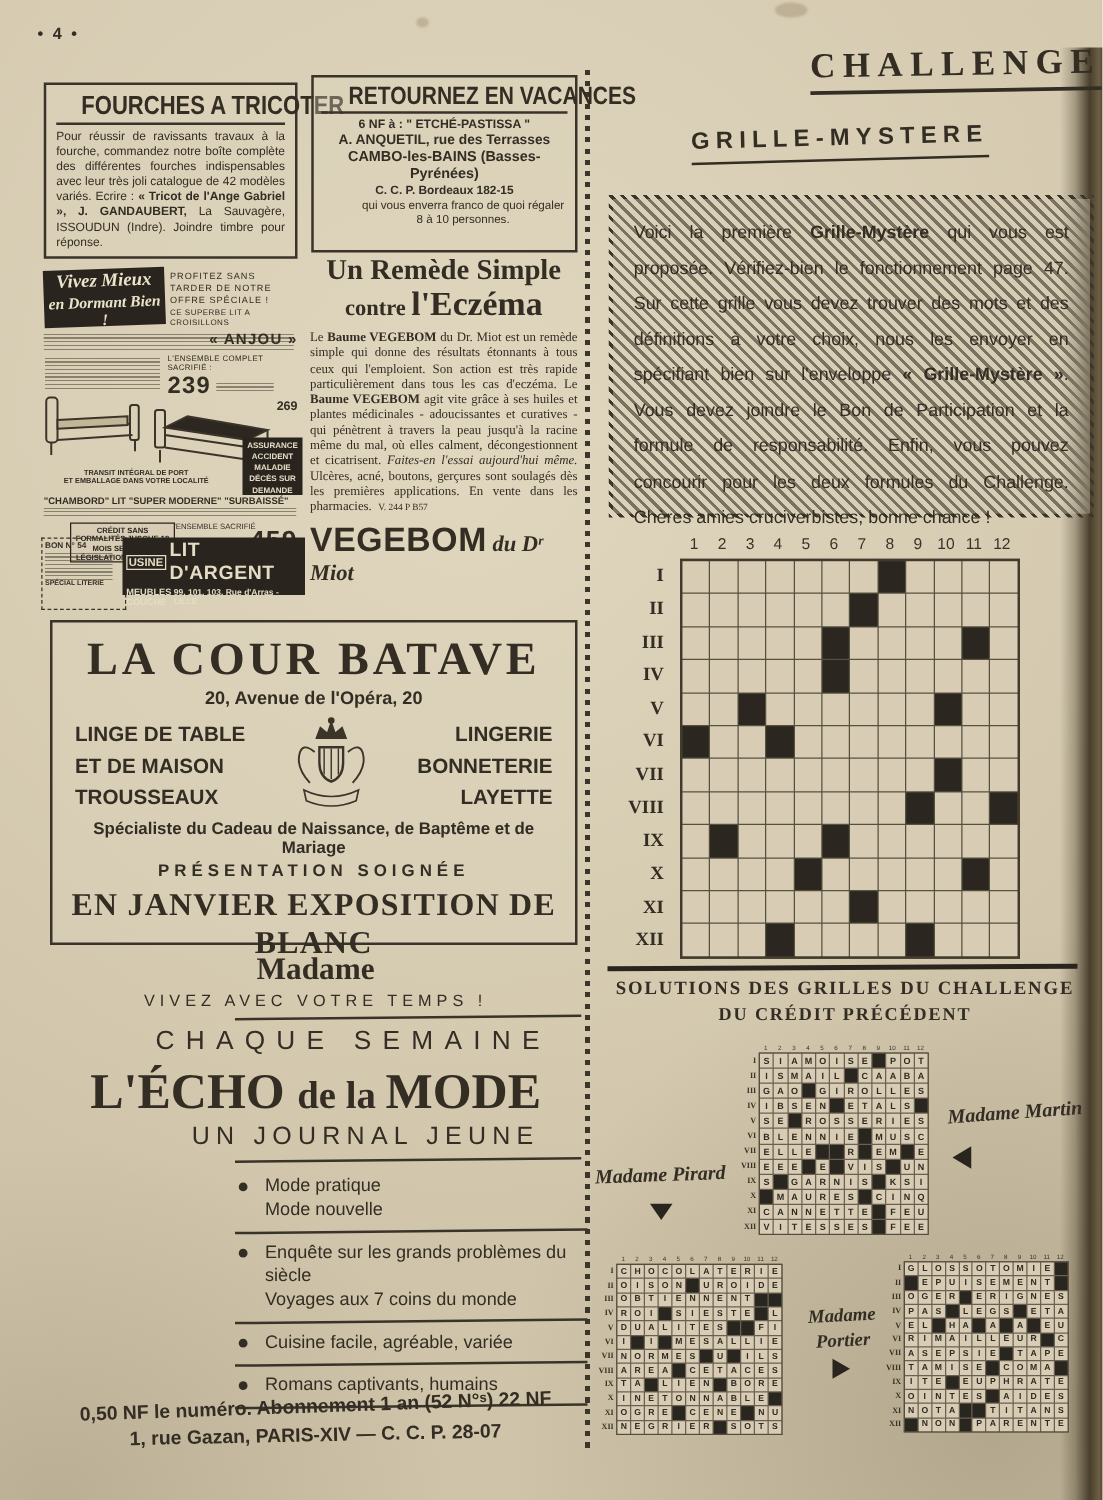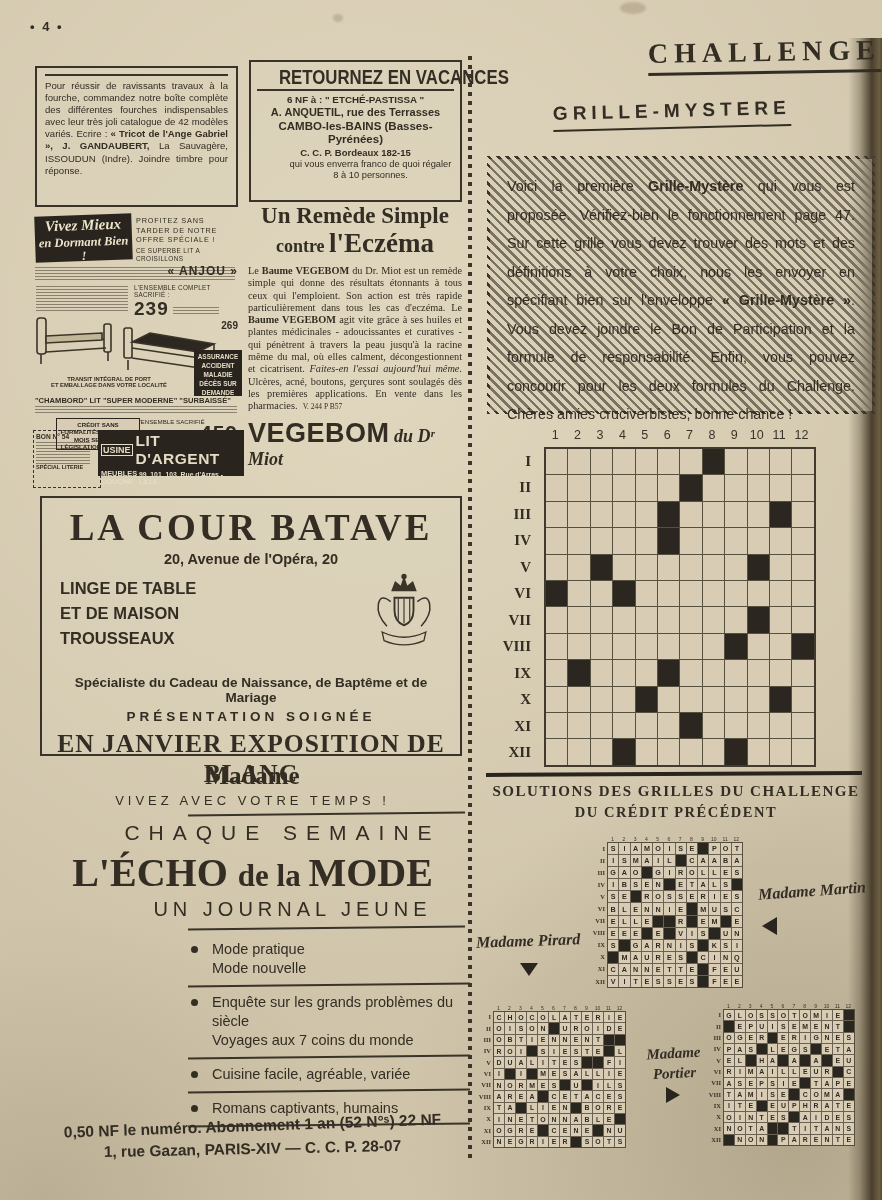--- a/index.html
+++ b/index.html
@@ -59,20 +59,23 @@
 <body>
 
 <div class="abs page-edge"></div>
 <div class="abs stain" style="left:620px;top:2px;width:26px;height:12px;"></div>
 <div class="abs stain" style="left:333px;top:14px;width:10px;height:8px;"></div>
 <div class="abs v-divider"></div>
 
 <div class="abs" style="left:30px;top:19px;font-size:13px;font-weight:bold;letter-spacing:2px;">• 4 •</div>
 
 <div class="abs adbox" style="left:35px;top:66px;width:203px;height:141px;padding:5px 8px;">
+  <div style="text-align:center;font-weight:bold;font-size:21px;border-bottom:0;">
+    <span class="cond">FOURCHES A TRICOTER</span>
+  </div>
   <div style="height:2px;background:#3a332a;margin:1px 0 4px 0;"></div>
   <div class="just" style="font-size:9.6px;line-height:12.1px;"><span>Pour réussir de ravissants travaux à la fourche, commandez notre boîte complète des différentes fourches indispensables avec leur très joli catalogue de 42 modèles variés. Ecrire : </span><b>« Tricot de l'Ange Gabriel », J. GANDAUBERT,</b><span> La Sauvagère, ISSOUDUN (Indre). Joindre timbre pour réponse.</span></div>
 </div>
 
 <div class="abs adbox" style="left:249px;top:60px;width:213px;height:142px;padding:4px 6px;text-align:center;">
   <div style="font-weight:bold;font-size:20px;">
     <span class="cond">RETOURNEZ EN VACANCES</span>
   </div>
   <div style="height:2px;background:#3a332a;margin:0 0 3px 0;"></div>
   <div style="font-size:9.8px;line-height:12px;font-weight:bold;">6 NF à :   " ETCHÉ-PASTISSA "</div>
@@ -167,22 +170,27 @@
       <g fill="none" stroke="#3b3429" stroke-width="2">
         <path d="M28 18 l3 -8 6 5 3 -9 3 9 6 -5 3 8 z" fill="#3b3429"></path>
         <circle cx="40" cy="3.5" r="1.8" fill="#3b3429"></circle>
         <path d="M30 26 h20 v13 q0 12 -10 16 q-10 -4 -10 -16 z"></path>
         <path d="M34 27 v22 M40 27 v26 M46 27 v22" stroke-width="1.2"></path>
         <path d="M26 30 q-11 -9 -13 3 q-2 11 9 23" stroke-width="1.6"></path>
         <path d="M54 30 q11 -9 13 3 q2 11 -9 23" stroke-width="1.6"></path>
         <path d="M17 62 q23 11 46 0 l-2 9 q-21 9 -42 0 z" stroke-width="1.4"></path>
       </g>
     </svg>
-  </div>
-  <div style="text-align:center;font-weight:bold;font-size:13.5px;margin-top:22px;">Spécialiste du Cadeau de Naissance, de Baptême et de Mariage</div>
+    <div style="font-weight:bold;font-size:16.5px;line-height:25px;text-align:right;">
+      <div>LINGERIE</div>
+      <div>BONNETERIE</div>
+      <div>LAYETTE</div>
+    </div>
+  </div>
+  <div style="text-align:center;font-weight:bold;font-size:13.5px;margin-top:2px;">Spécialiste du Cadeau de Naissance, de Baptême et de Mariage</div>
   <div style="text-align:center;font-size:13.5px;letter-spacing:4px;font-weight:bold;margin-top:4px;">PRÉSENTATION  SOIGNÉE</div>
   <div class="serif" style="text-align:center;font-weight:bold;font-size:25.5px;letter-spacing:1px;margin-top:5px;">EN JANVIER EXPOSITION DE BLANC</div>
 </div>
 
 <div class="abs" style="left:40px;top:762px;width:425px;height:400px;">
   <div class="serif" style="text-align:center;font-weight:bold;font-size:25px;">Madame</div>
   <div style="text-align:center;font-size:13px;letter-spacing:4px;margin-top:3px;">VIVEZ AVEC VOTRE TEMPS !</div>
   <div class="rule2" style="margin:5px 0 6px 148px;"></div>
   <div style="text-align:center;font-size:21px;letter-spacing:9px;margin-left:60px;">CHAQUE SEMAINE</div>
   <div class="serif" style="text-align:center;font-weight:bold;margin-top:4px;"><span style="font-size:40px;">L'ÉCHO </span><span style="font-size:31px;">de la </span><span style="font-size:40px;">MODE</span></div>

